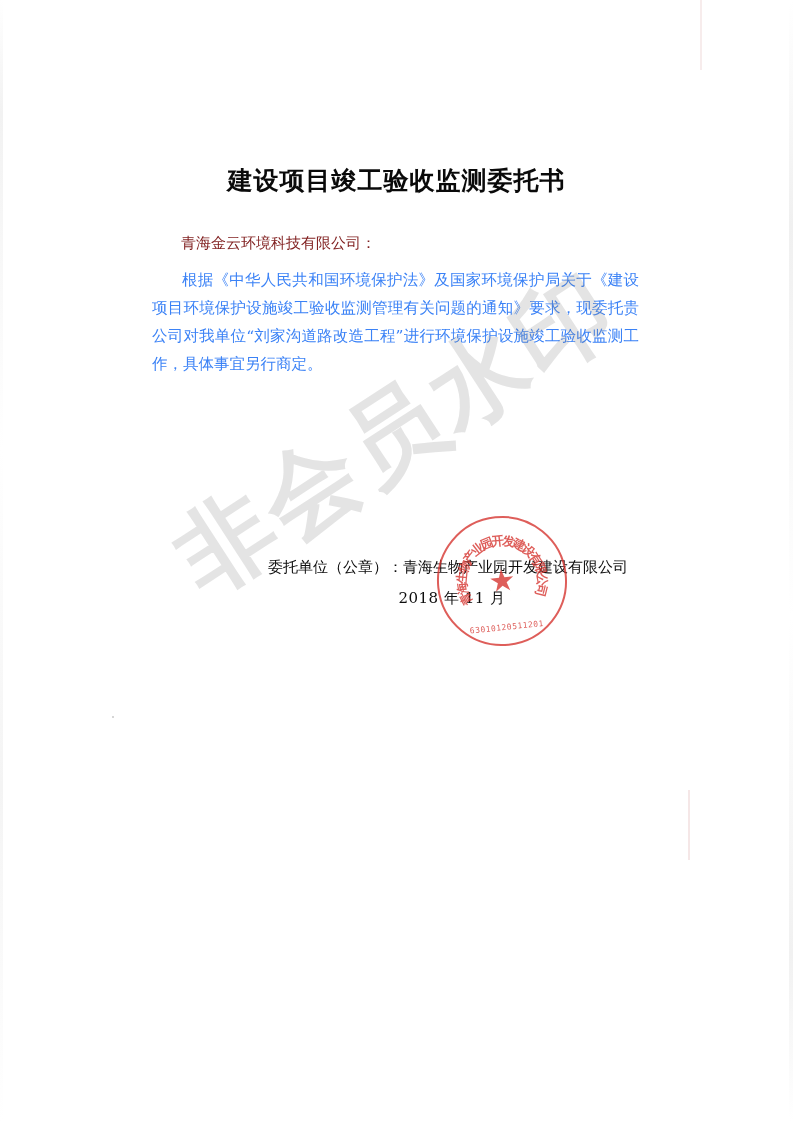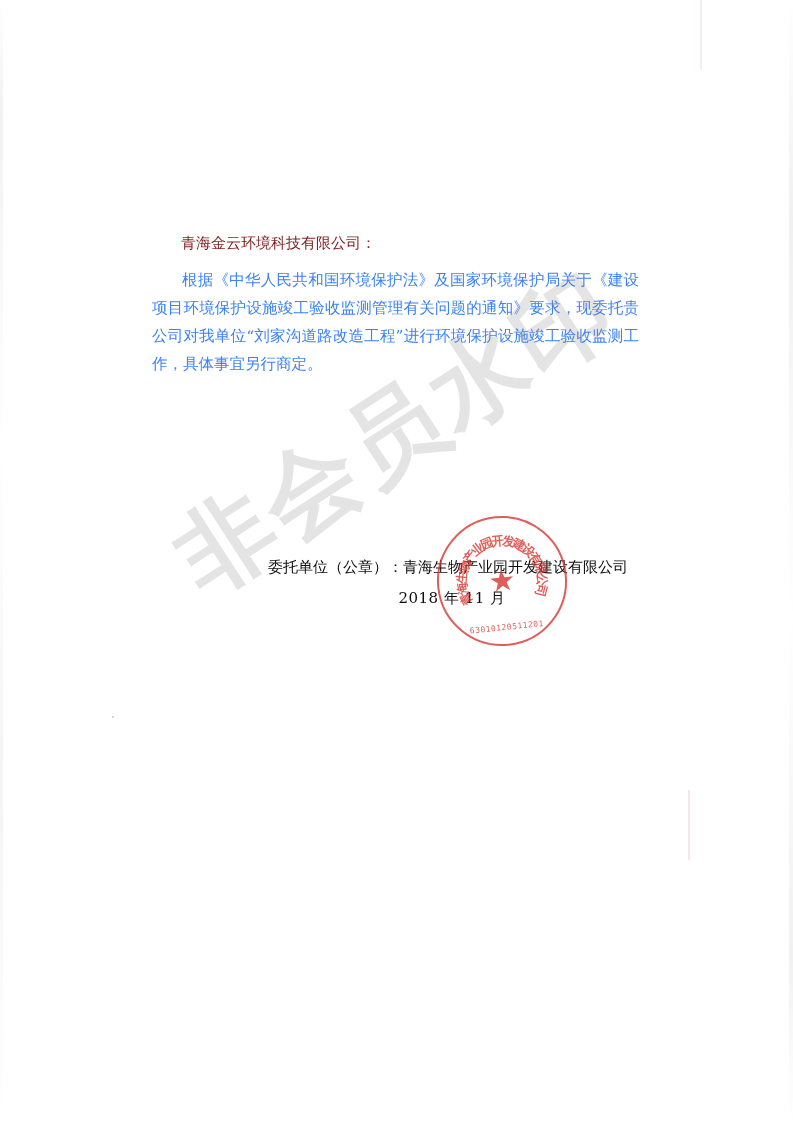--- a/index.html
+++ b/index.html
@@ -172,20 +172,21 @@
 <body>
 
 <div class="page">
 
   <div class="scan-edge-left"></div>
   <div class="scan-edge-right"></div>
   <div class="scan-mark" style="left:700px; top:0px; width:2px; height:70px; opacity:.35;"></div>
   <div class="scan-mark" style="left:688px; top:790px; width:2px; height:70px; opacity:.45;"></div>
   <div class="dot" style="left:112px; top:716px;"></div>
 
+  <div class="doc-title">建设项目竣工验收监测委托书</div>
 
   <div class="addressee">青海金云环境科技有限公司：</div>
 
   <div class="body-text">根据《中华人民共和国环境保护法》及国家环境保护局关于《建设项目环境保护设施竣工验收监测管理有关问题的通知》要求，现委托贵公司对我单位“刘家沟道路改造工程”进行环境保护设施竣工验收监测工作，具体事宜另行商定。</div>
 
   <div class="signature-block">
     <div class="sign-line">委托单位（公章）：青海生物产业园开发建设有限公司</div>
     <div class="date-line">2018 年 11 月</div>
   </div>
 

